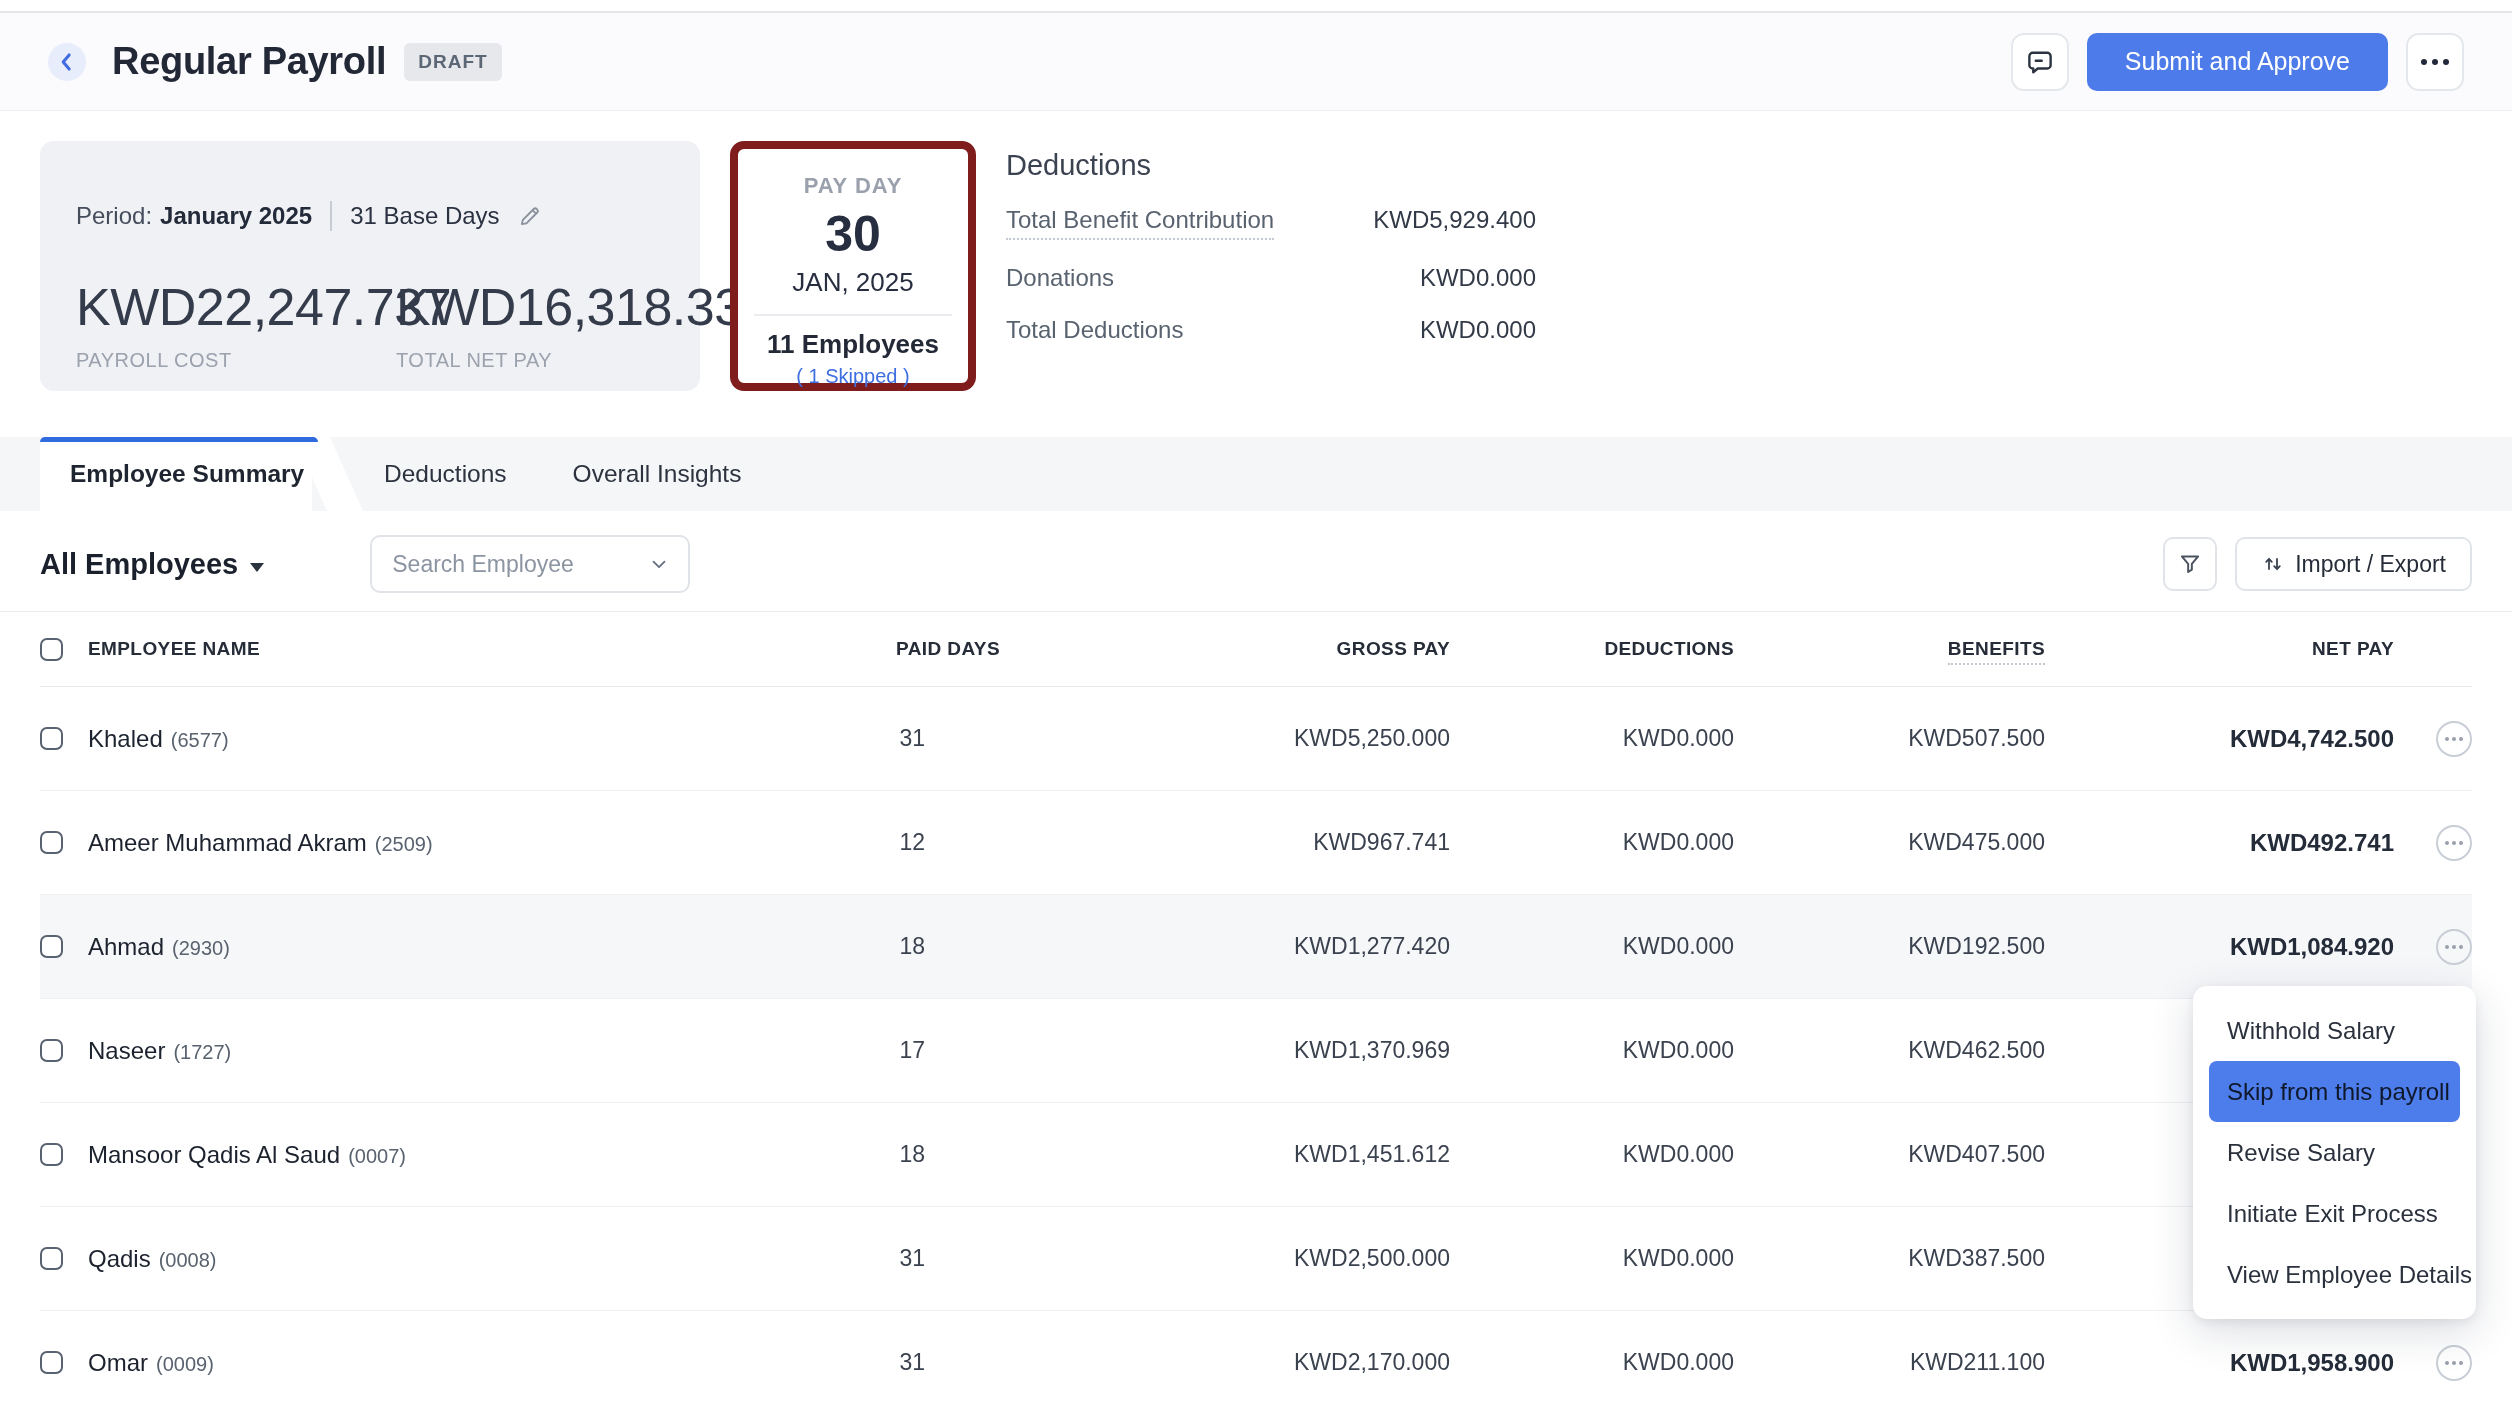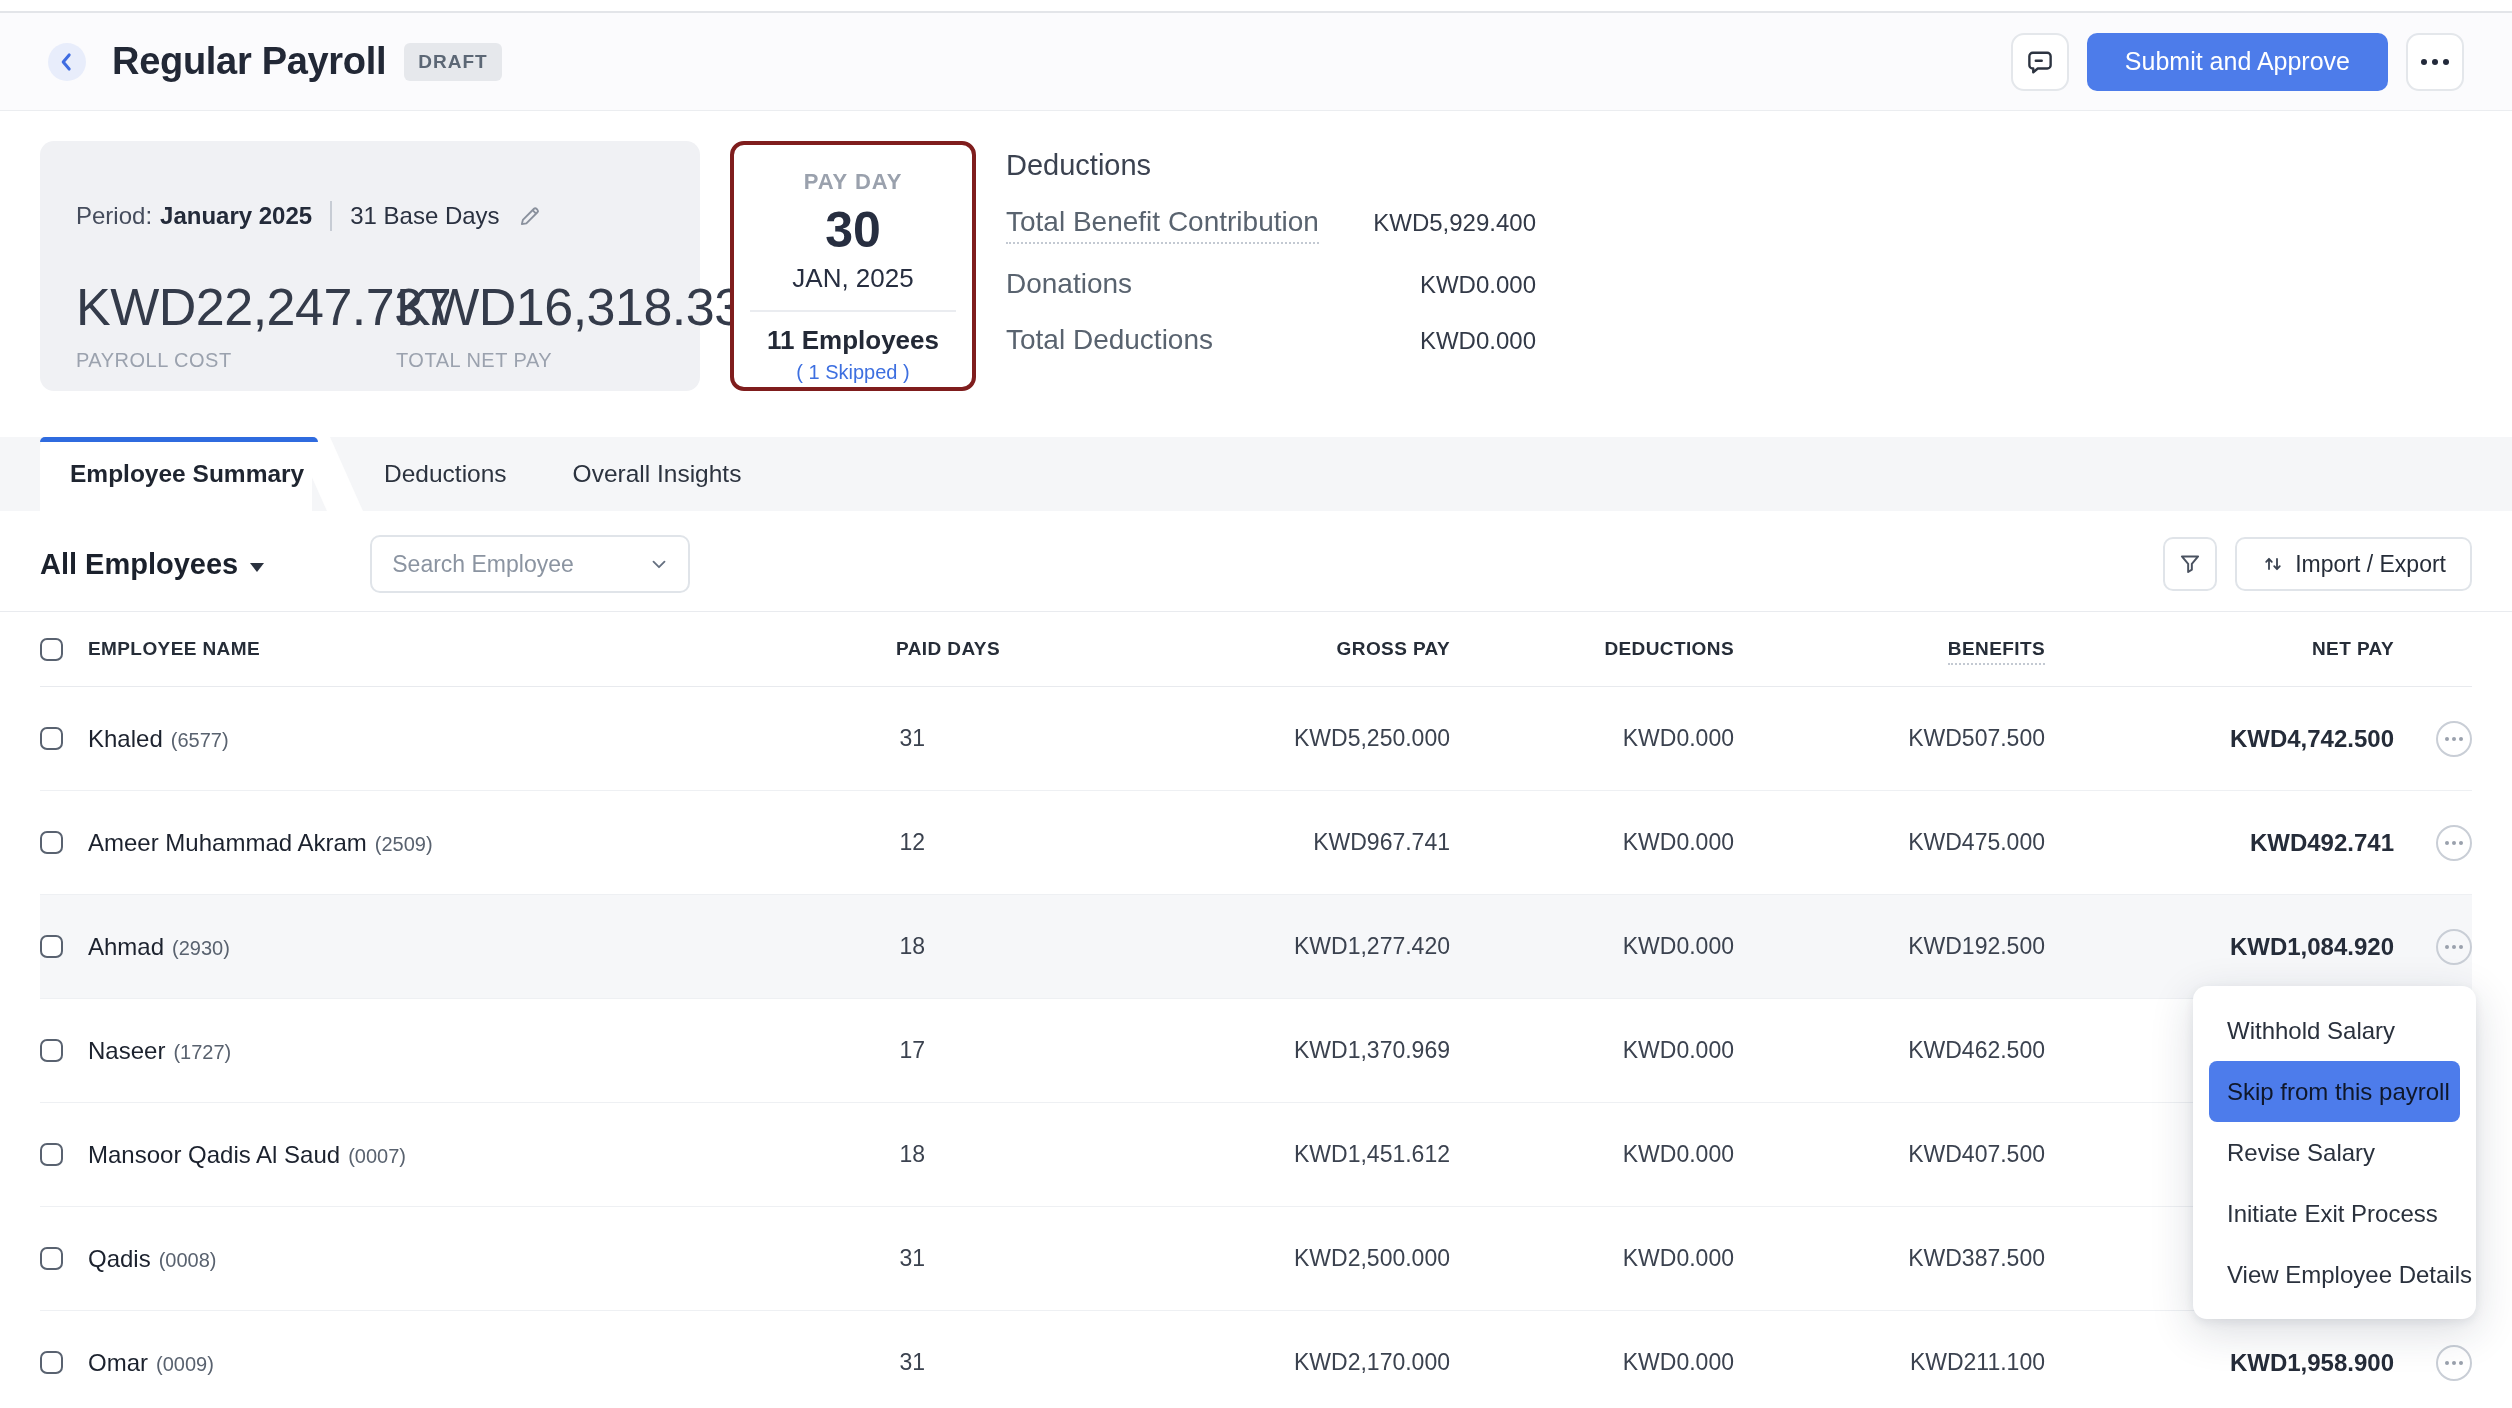--- a/index.html
+++ b/index.html
@@ -29,33 +29,33 @@
   .period-line { display:flex; align-items:center; font-size:24px; color:#454c5c; }
   .period-value { font-weight:700; color:#232a39; margin-left:8px; }
   .period-sep { width:0; height:30px; border-left:2px solid #c7ccd4; margin:0 18px; }
   .base-days { font-weight:500; color:#2a3140; }
   .pencil { margin-left:16px; display:flex; }
   .amounts { display:flex; margin-top:46px; }
   .amount-col1 { width:320px; }
   .amount { font-size:52px; font-weight:500; color:#343b4a; letter-spacing:-0.5px; }
   .amount-label { margin-top:12px; font-size:20px; color:#9ba2ae; letter-spacing:0.5px; }
 
-  .payday-card { width:246px; height:250px; background:#fff; border:4px solid #7f1d1d; border-radius:14px;
+  .payday-card { width:246px; height:250px; background:#fff; border:8px solid #7f1d1d; border-radius:14px;
     text-align:center; padding-top:24px; }
   .payday-label { font-size:22px; font-weight:700; color:#9aa1ad; letter-spacing:1px; }
   .payday-day { font-size:50px; font-weight:600; color:#272e40; margin-top:6px; }
   .payday-date { font-size:26px; font-weight:500; color:#272e40; margin-top:4px; }
   .payday-divider { border-top:2px solid #eaecf0; margin:16px 16px 0; }
   .payday-emp { font-size:26px; font-weight:700; color:#232936; margin-top:13px; }
   .payday-skip { font-size:20px; font-weight:500; color:#3d6fe0; margin-top:5px; cursor:pointer; }
 
   .ded-block { width:530px; padding-top:8px; }
   .ded-title { font-size:29px; font-weight:500; color:#3b4250; }
   .ded-row { display:flex; justify-content:space-between; align-items:baseline; margin-top:24px; }
-  .ded-label { font-size:28px; color:#59636f; }
+  .ded-label { font-size:24px; color:#59636f; }
   .ded-label.dotted { border-bottom:2px dotted #c3c9d2; padding-bottom:4px; cursor:help; }
   .ded-value { font-size:24px; font-weight:500; color:#323947; }
 
   
   .tabbar { margin-top:46px; height:74px; background:#f5f6f8; display:flex; align-items:stretch;
     padding-left:40px; position:relative; }
   .tab-active { position:relative; width:272px; background:#fff; border-radius:10px 0 0 0; z-index:2; }
   .tab-active::before { content:''; position:absolute; top:0; left:0; right:-6px; height:5px;
     background:#2f6bdf; border-radius:8px 8px 0 0; z-index:3; }
   .tab-active::after { content:''; position:absolute; top:0; right:-18px; width:36px; height:100%;

